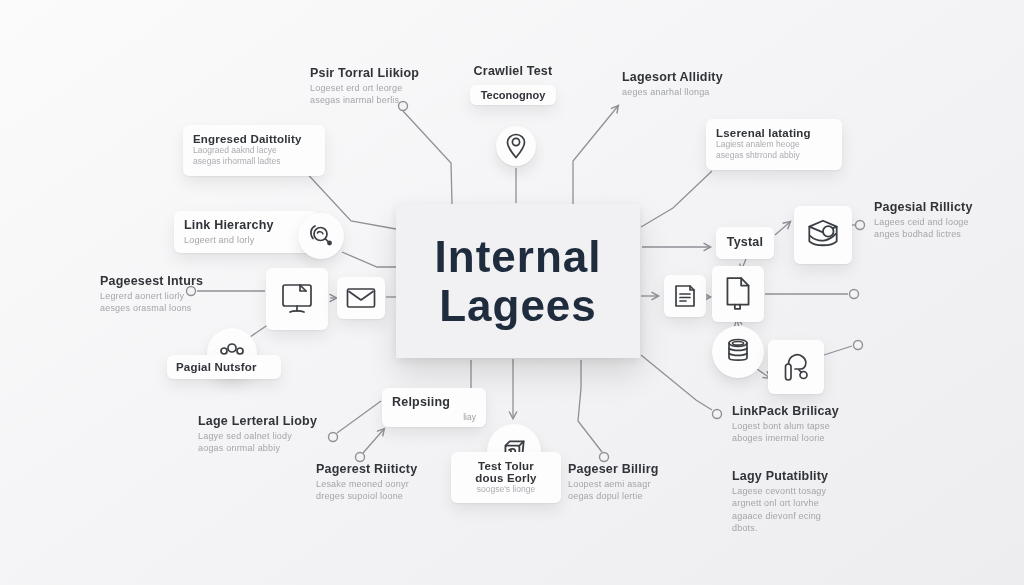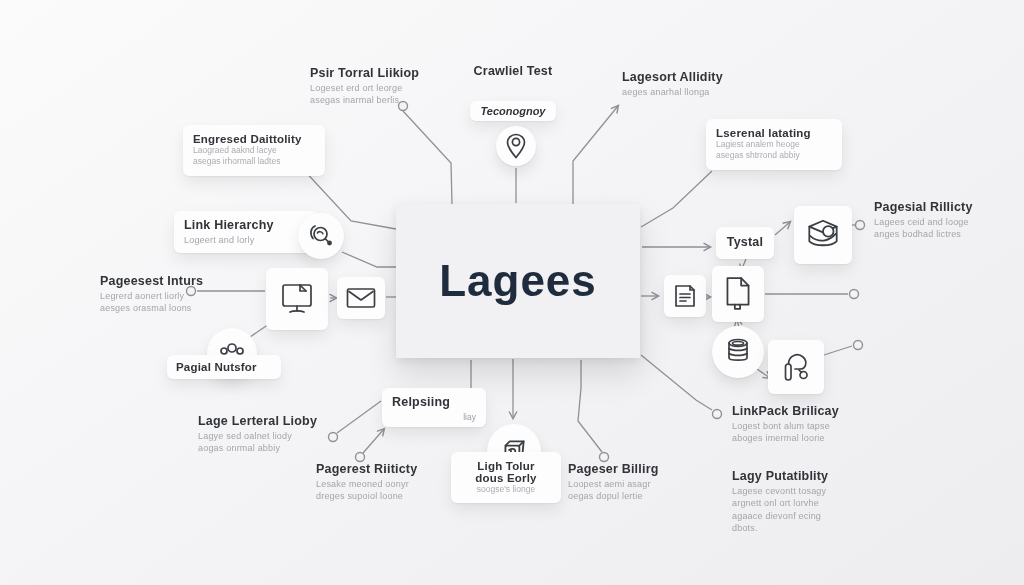--- a/index.html
+++ b/index.html
@@ -27,21 +27,21 @@
   
   .center-box{
     left:396px;top:204px;width:244px;height:154px;background:#f1f1f3;
     box-shadow:0 3px 8px rgba(0,0,0,.07),0 16px 30px rgba(0,0,0,.12);
     display:flex;flex-direction:column;align-items:center;justify-content:center;
   }
   .center-box span{font-size:44px;font-weight:700;color:#1e2c3d;line-height:1.12;letter-spacing:1px;}
   
   .n-pair{left:310px;top:66px;width:170px;}
   .n-crawhel{left:448px;top:64px;width:130px;text-align:center;}
-  .badge{display:inline-block;margin-top:21px;padding:4px 11px;font-weight:700;font-size:11px;color:#303338;font-style:italic;}
+  .badge{display:inline-block;margin-top:5px;padding:4px 11px;font-weight:700;font-size:11px;color:#303338;}
   .circ-pin{left:496px;top:126px;width:40px;height:40px;}
   .n-lagesort{left:622px;top:70px;width:130px;}
   .card-engresed{left:183px;top:125px;width:122px;padding:8px 10px;}
   .card-lsernal{left:706px;top:119px;width:116px;padding:8px 10px;}
   .n-pagesial{left:874px;top:200px;width:142px;}
   .card-linkh{left:174px;top:211px;width:124px;padding:7px 10px;}
   .circ-mag{left:298px;top:213px;width:46px;height:46px;}
   .n-pagesest{left:100px;top:274px;width:115px;}
   .card-monitor{left:266px;top:268px;width:62px;height:62px;}
   .card-mail{left:337px;top:277px;width:48px;height:42px;}
@@ -111,20 +111,21 @@
       <circle cx="360" cy="457" r="4.5"></circle>
       <circle cx="604" cy="457" r="4.5"></circle>
       <circle cx="860" cy="225" r="4.5"></circle>
       <circle cx="854" cy="294" r="4.5"></circle>
       <circle cx="858" cy="345" r="4.5"></circle>
       <circle cx="717" cy="414" r="4.5"></circle>
     </g>
   </svg>
 
   <div class="abs center-box">
+    <span>Internal</span>
     <span>Lagees</span>
   </div>
 
   <div class="abs n-pair">
     <div class="t">Psir Torral Liikiop</div>
     <div class="s">Logeset erd ort leorge</div>
     <div class="s">asegas inarmal berlis</div>
   </div>
 
   <div class="abs n-crawhel">
@@ -239,21 +240,21 @@
         <g class="ic">
       <rect x="6" y="9" width="13" height="12" rx="1.5"></rect>
       <path d="M6 9 L10 5 L23 5 L19 9"></path>
       <path d="M23 5 L22 16 L19 21"></path>
       <path d="M9.5 13 C12.5 11 16 12.2 15 15 C14 17.8 10.5 16.8 11.2 14"></path>
     </g>
       </svg>
   </div>
 
   <div class="abs card card-lightolar">
-    <div class="t-sm">Ligh Tolur</div>
+    <div class="t-sm">Test Tolur</div>
     <div class="t-sm">dous Eorly</div>
     <div class="s-xs">soogse's lionge</div>
   </div>
 
   <div class="abs n-pagerest">
     <div class="t">Pagerest Riiticty</div>
     <div class="s">Lesake meoned oonyr</div>
     <div class="s">dreges supoiol loone</div>
   </div>
 

